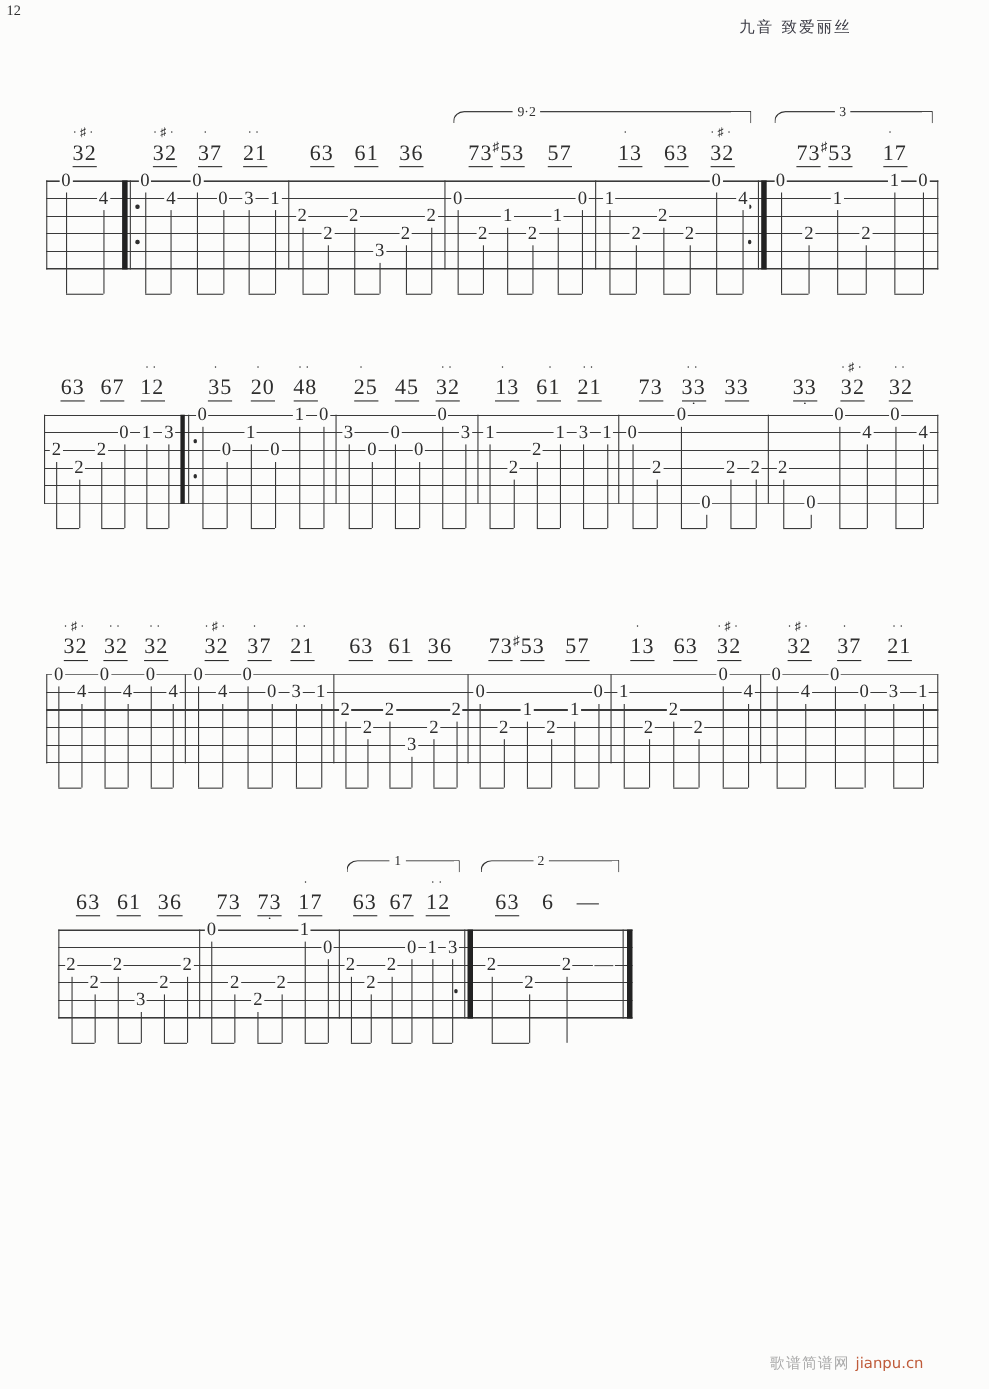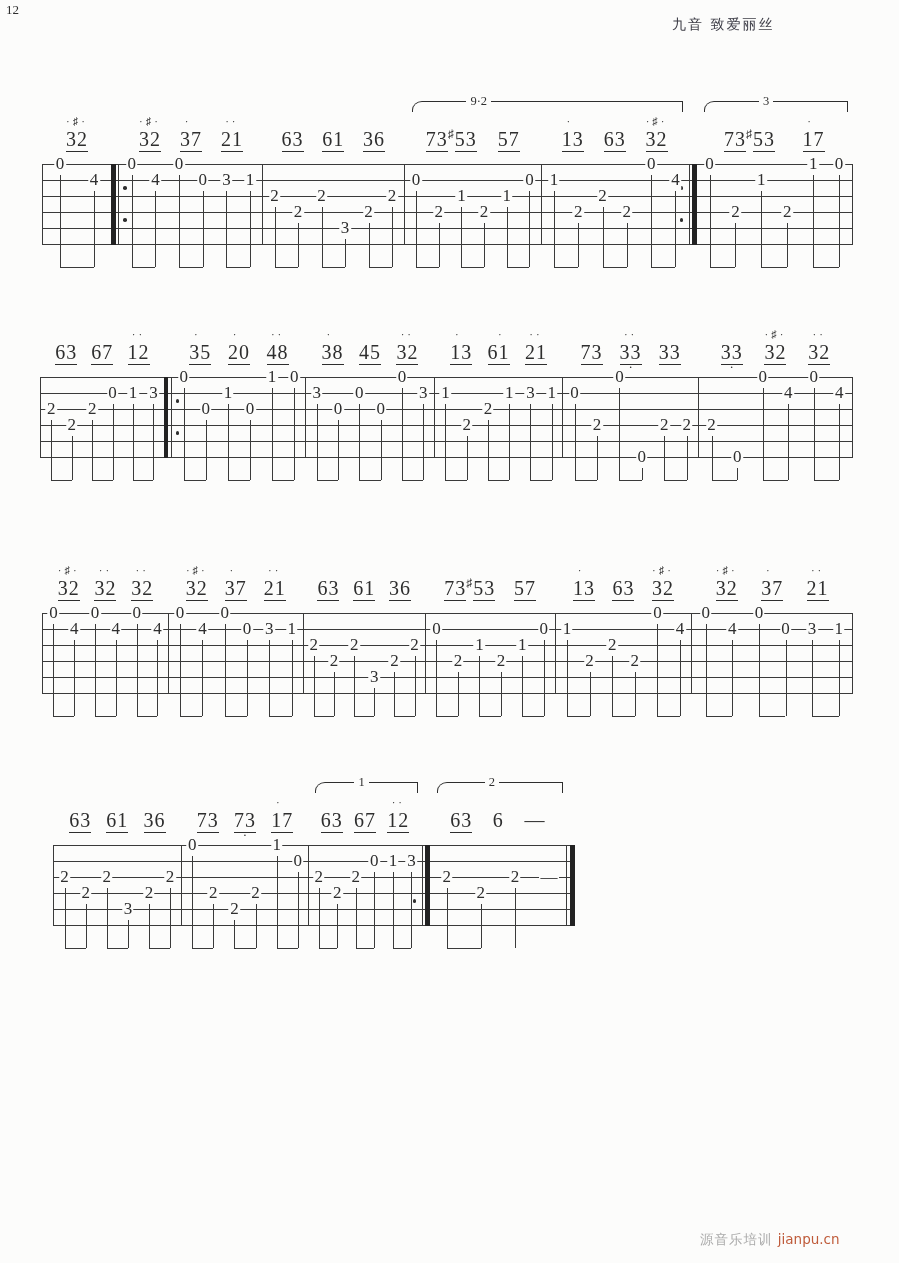--- a/index.html
+++ b/index.html
@@ -461,21 +461,21 @@
             </div>
           </div>
           <div class="bnd t-bar">
             <div class="sp"></div>
             <div class="bl"></div>
           </div>
           <div class="barunit" style="flex-grow: 130;">
             <div class="mbar">
               <div class="grp">
                 <div class="ann">· </div>
-                <div class="dg"><span class="u">38</span></div>
+                <div class="dg"><span class="u">25</span></div>
               </div>
               <div class="grp">
                 <div class="ann"> </div>
                 <div class="dg"><span class="u">45</span></div>
               </div>
               <div class="grp">
                 <div class="ann">··</div>
                 <div class="dg"><span class="u">32</span></div>
               </div>
             </div>
@@ -1166,14 +1166,14 @@
           <div class="bnd t-fin">
             <div class="sp"></div>
             <div class="bl">
               <div class="thin"></div>
               <div class="thick"></div>
             </div>
           </div>
         </div>
       </div>
     </div>
-  <div class="footer"><span>源音乐培训 </span><span class="domain">jianpu.cn</span></div>
+  <div class="footer"><span>歌谱简谱网 </span><span class="domain">jianpu.cn</span></div>
 </div>
 
 </body></html>

